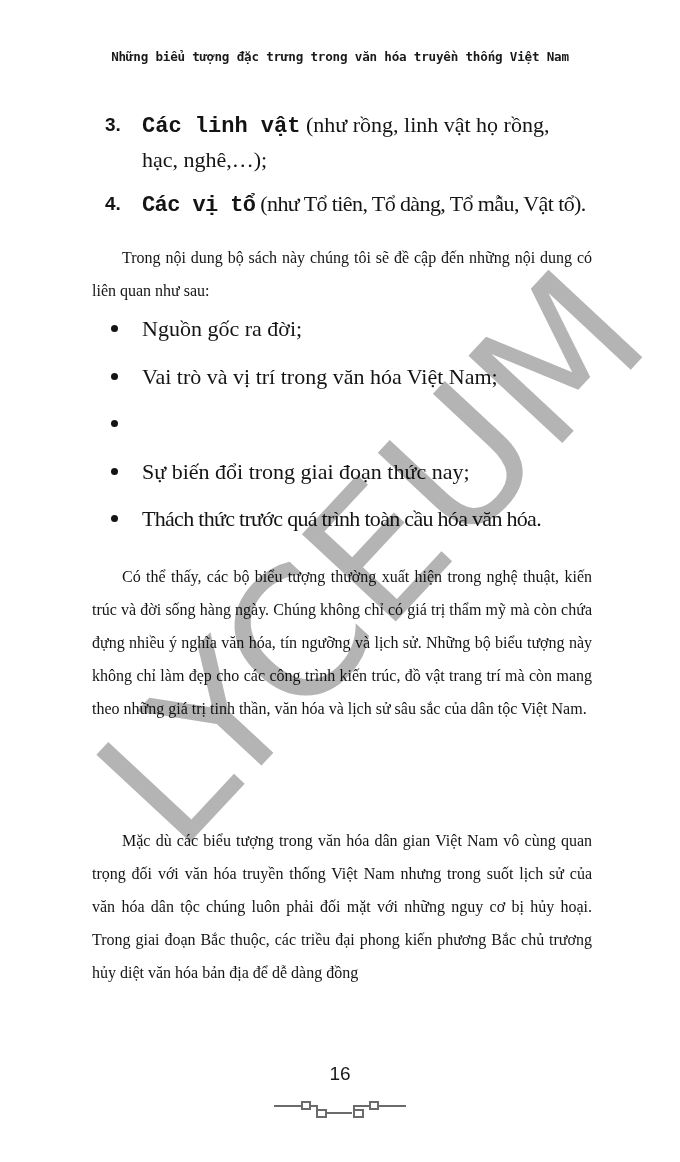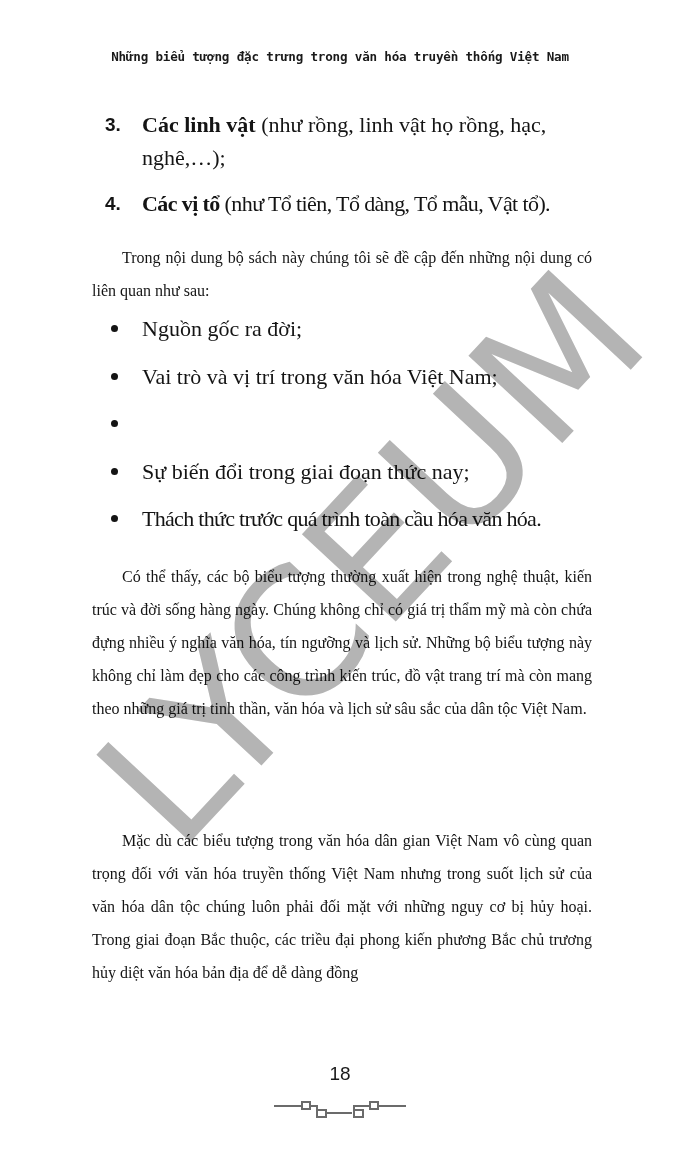--- a/index.html
+++ b/index.html
@@ -6,21 +6,21 @@
   body { width: 680px; height: 1162px; position: relative; overflow: hidden; }
   .page { position: absolute; left: 0; top: 0; width: 680px; height: 1162px; background: #fff; }
   .running-head {
     position: absolute; left: 0; top: 49px; width: 680px; text-align: center;
     font-family: "DejaVu Sans Mono", "Liberation Mono", monospace;
     font-size: 12.6px; color: #1a1a1a; letter-spacing: -0.2px; font-weight: bold;
   }
   .num-item { position: absolute; left: 105px; width: 485px; font-family: "Liberation Serif", serif; font-size: 22px; line-height: 33px; color: #141414; }
   .num-item .num { position: absolute; left: 0; top: 0; font-family: "Liberation Sans", sans-serif; font-weight: bold; font-size: 19px; }
   .num-item .txt { display: block; margin-left: 37px; }
-  .num-item b { font-weight: bold; }
+  .num-item b { font-weight: bold; font-family: Liberation Mono, monospace; }
   .num-item.tight .txt { letter-spacing: -0.6px; }
   .para {
     position: absolute; left: 85px; width: 500px;
     font-family: "Liberation Serif", serif; font-size: 16px; line-height: 33px;
     color: #141414; text-align: justify; text-indent: 30px; margin: 7px;
   }
   .bullet-list { position: absolute; left: 105px; top: 312px; width: 490px; margin: 0; padding: 0; list-style: none; }
   .bullet-list li {
     position: relative; height: 47.5px; line-height: 33px;
     font-family: Liberation Serif, serif; font-size: 22px; color: #141414;
@@ -67,21 +67,21 @@
     <li><span class="dot"></span><span class="lbl">Sự biến đổi trong giai đoạn thức nay;</span></li>
     <li class="tight"><span class="dot"></span><span class="lbl">Thách thức trước quá trình toàn cầu hóa văn hóa.</span></li>
   </ul>
 
   <p class="para" style="top:553px;">Có thể thấy, các bộ biểu tượng thường xuất hiện trong nghệ thuật, kiến trúc và đời sống hàng ngày. Chúng không chỉ có giá trị thẩm mỹ mà còn chứa đựng nhiều ý nghĩa văn hóa, tín ngưỡng và lịch sử. Những bộ biểu tượng này không chỉ làm đẹp cho các công trình kiến trúc, đồ vật trang trí mà còn mang theo những giá trị tinh thần, văn hóa và lịch sử sâu sắc của dân tộc Việt Nam.</p>
 
   <p class="para" style="top:817px;">Mặc dù các biểu tượng trong văn hóa dân gian Việt Nam vô cùng quan trọng đối với văn hóa truyền thống Việt Nam nhưng trong suốt lịch sử của văn hóa dân tộc chúng luôn phải đối mặt với những nguy cơ bị hủy hoại. Trong giai đoạn Bắc thuộc, các triều đại phong kiến phương Bắc chủ trương hủy diệt văn hóa bản địa để dễ dàng đồng</p>
 
   <div class="watermark">LYCEUM</div>
 
-  <div class="page-number">18</div>
+  <div class="page-number">16</div>
 
   <svg class="ornament" viewBox="0 0 136 22" xmlns="http://www.w3.org/2000/svg">
     <g fill="none" stroke="#6b6b6b" stroke-width="2">
       <line x1="2" y1="9" x2="30" y2="9"></line>
       <rect x="30" y="5" width="8" height="7"></rect>
       <path d="M38 9 H45 V20 H54 V13 H45"></path>
       <line x1="54" y1="16" x2="80" y2="16"></line>
       <path d="M91 9 H82 V20 H91 V13 H82"></path>
       <rect x="98" y="5" width="8" height="7"></rect>
       <path d="M91 9 H98"></path>

